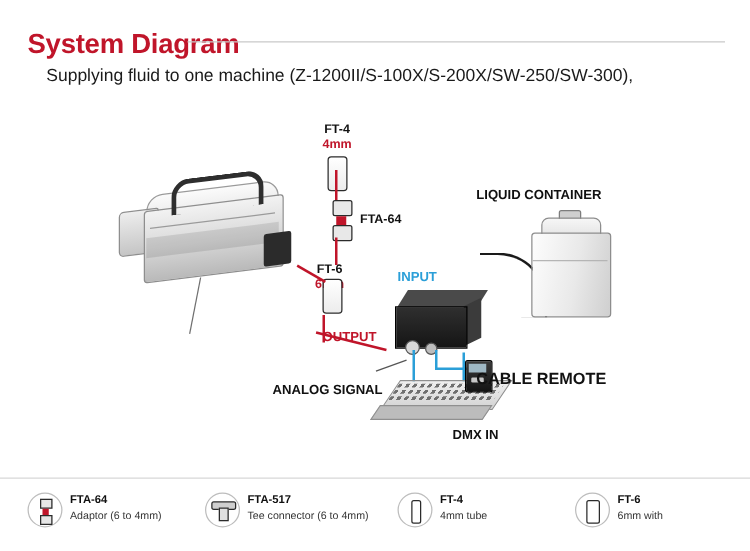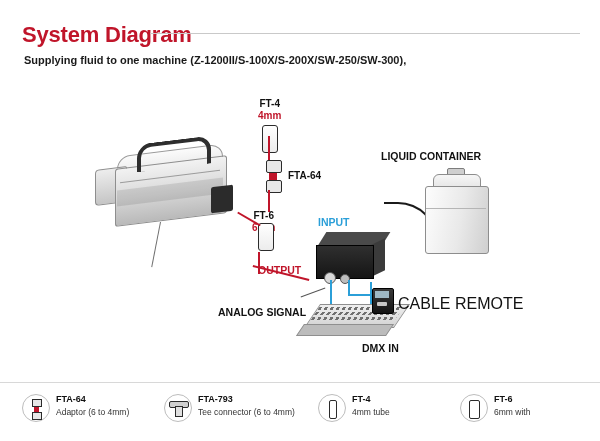--- a/index.html
+++ b/index.html
@@ -13,22 +13,22 @@
   .title{
     position:absolute;left:22px;top:22px;
     font-size:22px;font-weight:bold;color:#c0152a;
     letter-spacing:-0.2px;
   }
   .title-rule{
     position:absolute;left:150px;top:33px;width:430px;height:1px;
     background:#c9c9c9;
   }
   .subtitle{
-    position:absolute;left:24px;top:52px;width:540px;
-    font-size:11px;font-weight:bold;color:#1a1a1a;line-height:16px;
+    position:absolute;left:37px;top:52px;width:540px;
+    font-size:14px;font-weight:normal;color:#1a1a1a;line-height:16px;
   }
 
   
   .stage{position:absolute;left:0;top:92px;width:600px;height:280px;}
 
   
   .machine{position:absolute;left:95px;top:48px;width:150px;height:90px;}
   .mach-main{
     position:absolute;left:20px;top:22px;width:110px;height:56px;
     background:linear-gradient(180deg,#f2f2f2 0%,#dcdcdc 45%,#b9b9b9 100%);
@@ -194,21 +194,21 @@
   
   .remote{position:absolute;left:372px;top:196px;width:22px;height:26px;}
   .rm-body{
     position:absolute;left:0;top:0;width:20px;height:24px;
     background:linear-gradient(180deg,#3a3a3a,#141414);
     border:1px solid #000;border-radius:2px;
   }
   .rm-screen{position:absolute;left:3px;top:3px;width:14px;height:7px;background:#9fb8c4;}
   .rm-btn{position:absolute;left:5px;top:14px;width:10px;height:4px;background:#c7c7c7;border-radius:1px;}
   .remote-label{
-    position:absolute;left:398px;top:203px;font-size:16px;font-weight:normal;color:#111;
+    position:absolute;left:381px;top:203px;font-size:13px;font-weight:bold;color:#111;
   }
 
   .analog-label{
     position:absolute;left:218px;top:214px;font-size:10.5px;font-weight:bold;color:#111;
   }
   .analog-leader{
     position:absolute;left:300px;top:200px;width:26px;height:1px;background:#555;transform:rotate(-20deg);
   }
 
   
@@ -357,21 +357,21 @@
     <div class="sub">Adaptor (6 to 4mm)</div>
   </div>
 
   <div class="leg-item" style="left:164px;">
     <div class="ic">
       <div class="g-tee">
         <div class="bar"></div>
         <div class="stem"></div>
       </div>
     </div>
-    <div class="lab">FTA-793</div>
+    <div class="lab">FTA-517</div>
     <div class="sub">Tee connector (6 to 4mm)</div>
   </div>
 
   <div class="leg-item" style="left:318px;">
     <div class="ic">
       <div class="g-tube4"></div>
     </div>
     <div class="lab">FT-4</div>
     <div class="sub">4mm tube</div>
   </div>

